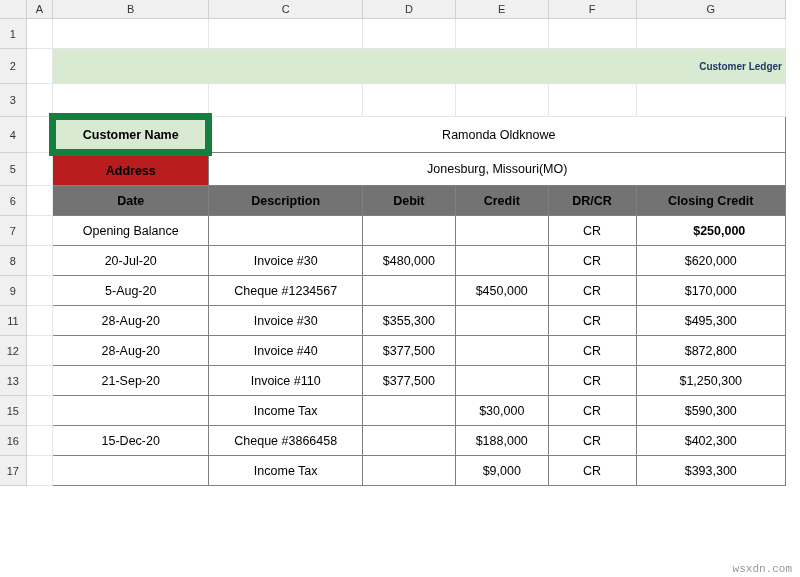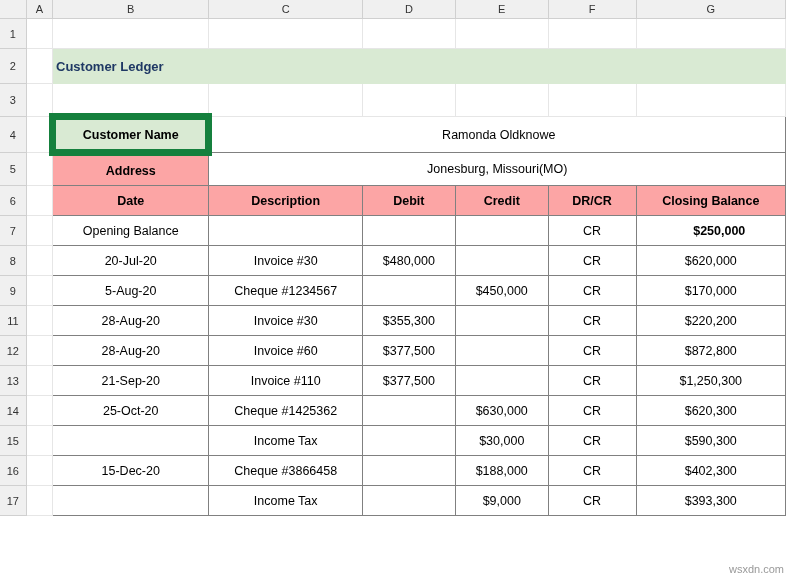--- a/index.html
+++ b/index.html
@@ -87,47 +87,47 @@
     height: 29px;
     background: #ffffff;
     overflow: hidden;
     white-space: nowrap;
   }
   td.dat.bold { font-weight: bold; padding-left: 20px; }
   td.title {
     background: #d9ead3;
     color: #1f3864;
     font-weight: bold;
-    font-size: 13px;
-    text-align: left;
+    font-size: 10px;
+    text-align: right;
     border: 1px solid #d9ead3;
     height: 34px;
   }
   td.lbl {
     background: #d9ead3;
     font-weight: bold;
     border: 7px solid #15803d;
   }
   td.lbl2 {
-    background: #fca5a5;
+    background: #b91c1c;
     font-weight: bold;
     border: 1px solid #808080;
   }
   td.hdr {
-    background: #fca5a5;
+    background: #737373;
     font-weight: bold;
     border: 1px solid #808080;
   }
   .wm {
     position: absolute;
-    right: 16px;
+    right: 8px;
     bottom: 2px;
     font-size: 11px;
     color: #999999;
-    font-family: Liberation Sans, sans-serif;
+    font-family: Liberation Mono, monospace;
   }
   
   .cA { width: 26px; }
   .cB { width: 155px; }
   .cC { width: 152px; }
   .cD { width: 92px; }
   .cE { width: 92px; }
   .cF { width: 87px; }
   .cG { width: 148px; }
 </style>
@@ -195,21 +195,21 @@
           <td class="dat" colspan="5">Jonesburg, Missouri(MO)</td>
         </tr>
         <tr>
           <td class="rowhead">6</td>
           <td class="cell"></td>
           <td class="dat hdr">Date</td>
           <td class="dat hdr">Description</td>
           <td class="dat hdr">Debit</td>
           <td class="dat hdr">Credit</td>
           <td class="dat hdr">DR/CR</td>
-          <td class="dat hdr">Closing Balance</td>
+          <td class="dat hdr">Closing Credit</td>
         </tr>
         <tr>
           <td class="rowhead">7</td>
           <td class="cell"></td>
           <td class="dat">Opening Balance</td>
           <td class="dat"></td>
           <td class="dat"></td>
           <td class="dat"></td>
           <td class="dat">CR</td>
           <td class="dat bold">$250,000</td>
@@ -235,51 +235,41 @@
           <td class="dat">$170,000</td>
         </tr>
         <tr>
           <td class="rowhead">11</td>
           <td class="cell"></td>
           <td class="dat">28-Aug-20</td>
           <td class="dat">Invoice #30</td>
           <td class="dat">$355,300</td>
           <td class="dat"></td>
           <td class="dat">CR</td>
-          <td class="dat">$220,200</td>
+          <td class="dat">$495,300</td>
         </tr>
         <tr>
           <td class="rowhead">12</td>
           <td class="cell"></td>
           <td class="dat">28-Aug-20</td>
-          <td class="dat">Invoice #60</td>
+          <td class="dat">Invoice #40</td>
           <td class="dat">$377,500</td>
           <td class="dat"></td>
           <td class="dat">CR</td>
           <td class="dat">$872,800</td>
         </tr>
         <tr>
           <td class="rowhead">13</td>
           <td class="cell"></td>
           <td class="dat">21-Sep-20</td>
           <td class="dat">Invoice #110</td>
           <td class="dat">$377,500</td>
           <td class="dat"></td>
           <td class="dat">CR</td>
           <td class="dat">$1,250,300</td>
-        </tr>
-        <tr>
-          <td class="rowhead">14</td>
-          <td class="cell"></td>
-          <td class="dat">25-Oct-20</td>
-          <td class="dat">Cheque #1425362</td>
-          <td class="dat"></td>
-          <td class="dat">$630,000</td>
-          <td class="dat">CR</td>
-          <td class="dat">$620,300</td>
         </tr>
         <tr>
           <td class="rowhead">15</td>
           <td class="cell"></td>
           <td class="dat"></td>
           <td class="dat">Income Tax</td>
           <td class="dat"></td>
           <td class="dat">$30,000</td>
           <td class="dat">CR</td>
           <td class="dat">$590,300</td>

